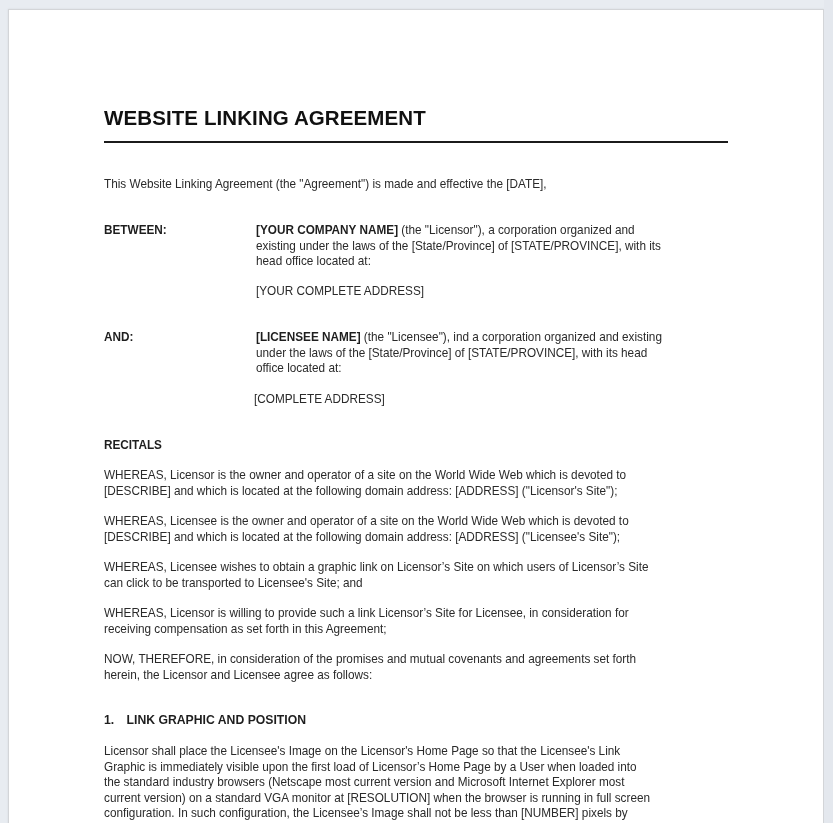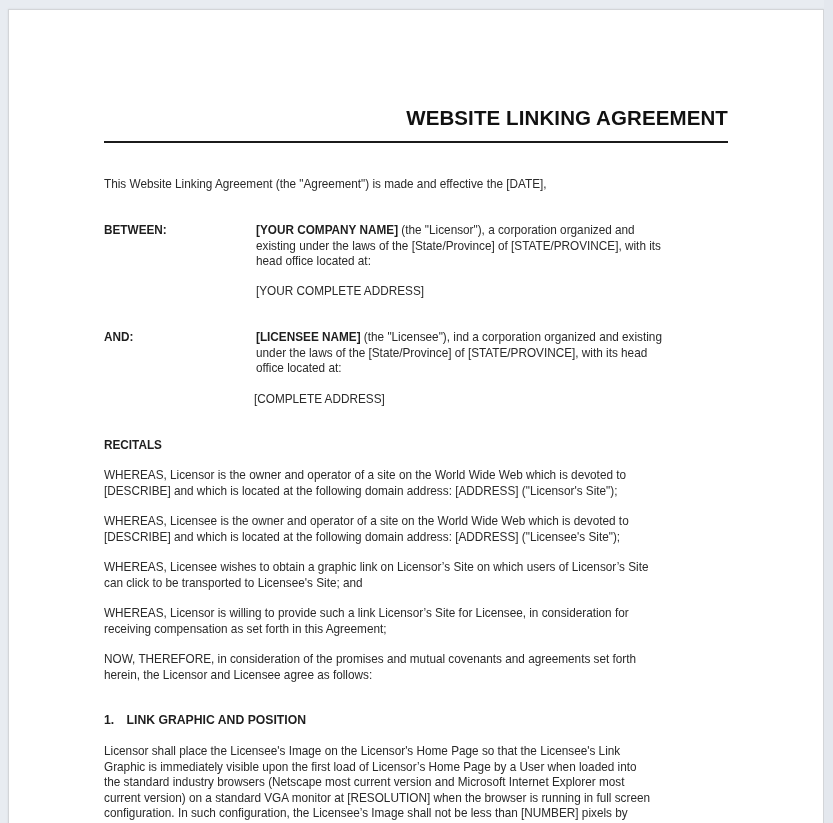--- a/index.html
+++ b/index.html
@@ -32,21 +32,21 @@
       left: 95px;
       top: 0;
       width: 630px;
       color: #2a2a2a;
     }
     .title {
       position: absolute;
       left: 0;
       top: 96px;
       width: 624px;
-      text-align: right;
+      text-align: left;
       font-weight: bold;
       font-size: 20.5px;
       letter-spacing: 0.1px;
       color: #111111;
     }
     .title-rule {
       position: absolute;
       left: 0;
       top: 131px;
       width: 624px;

